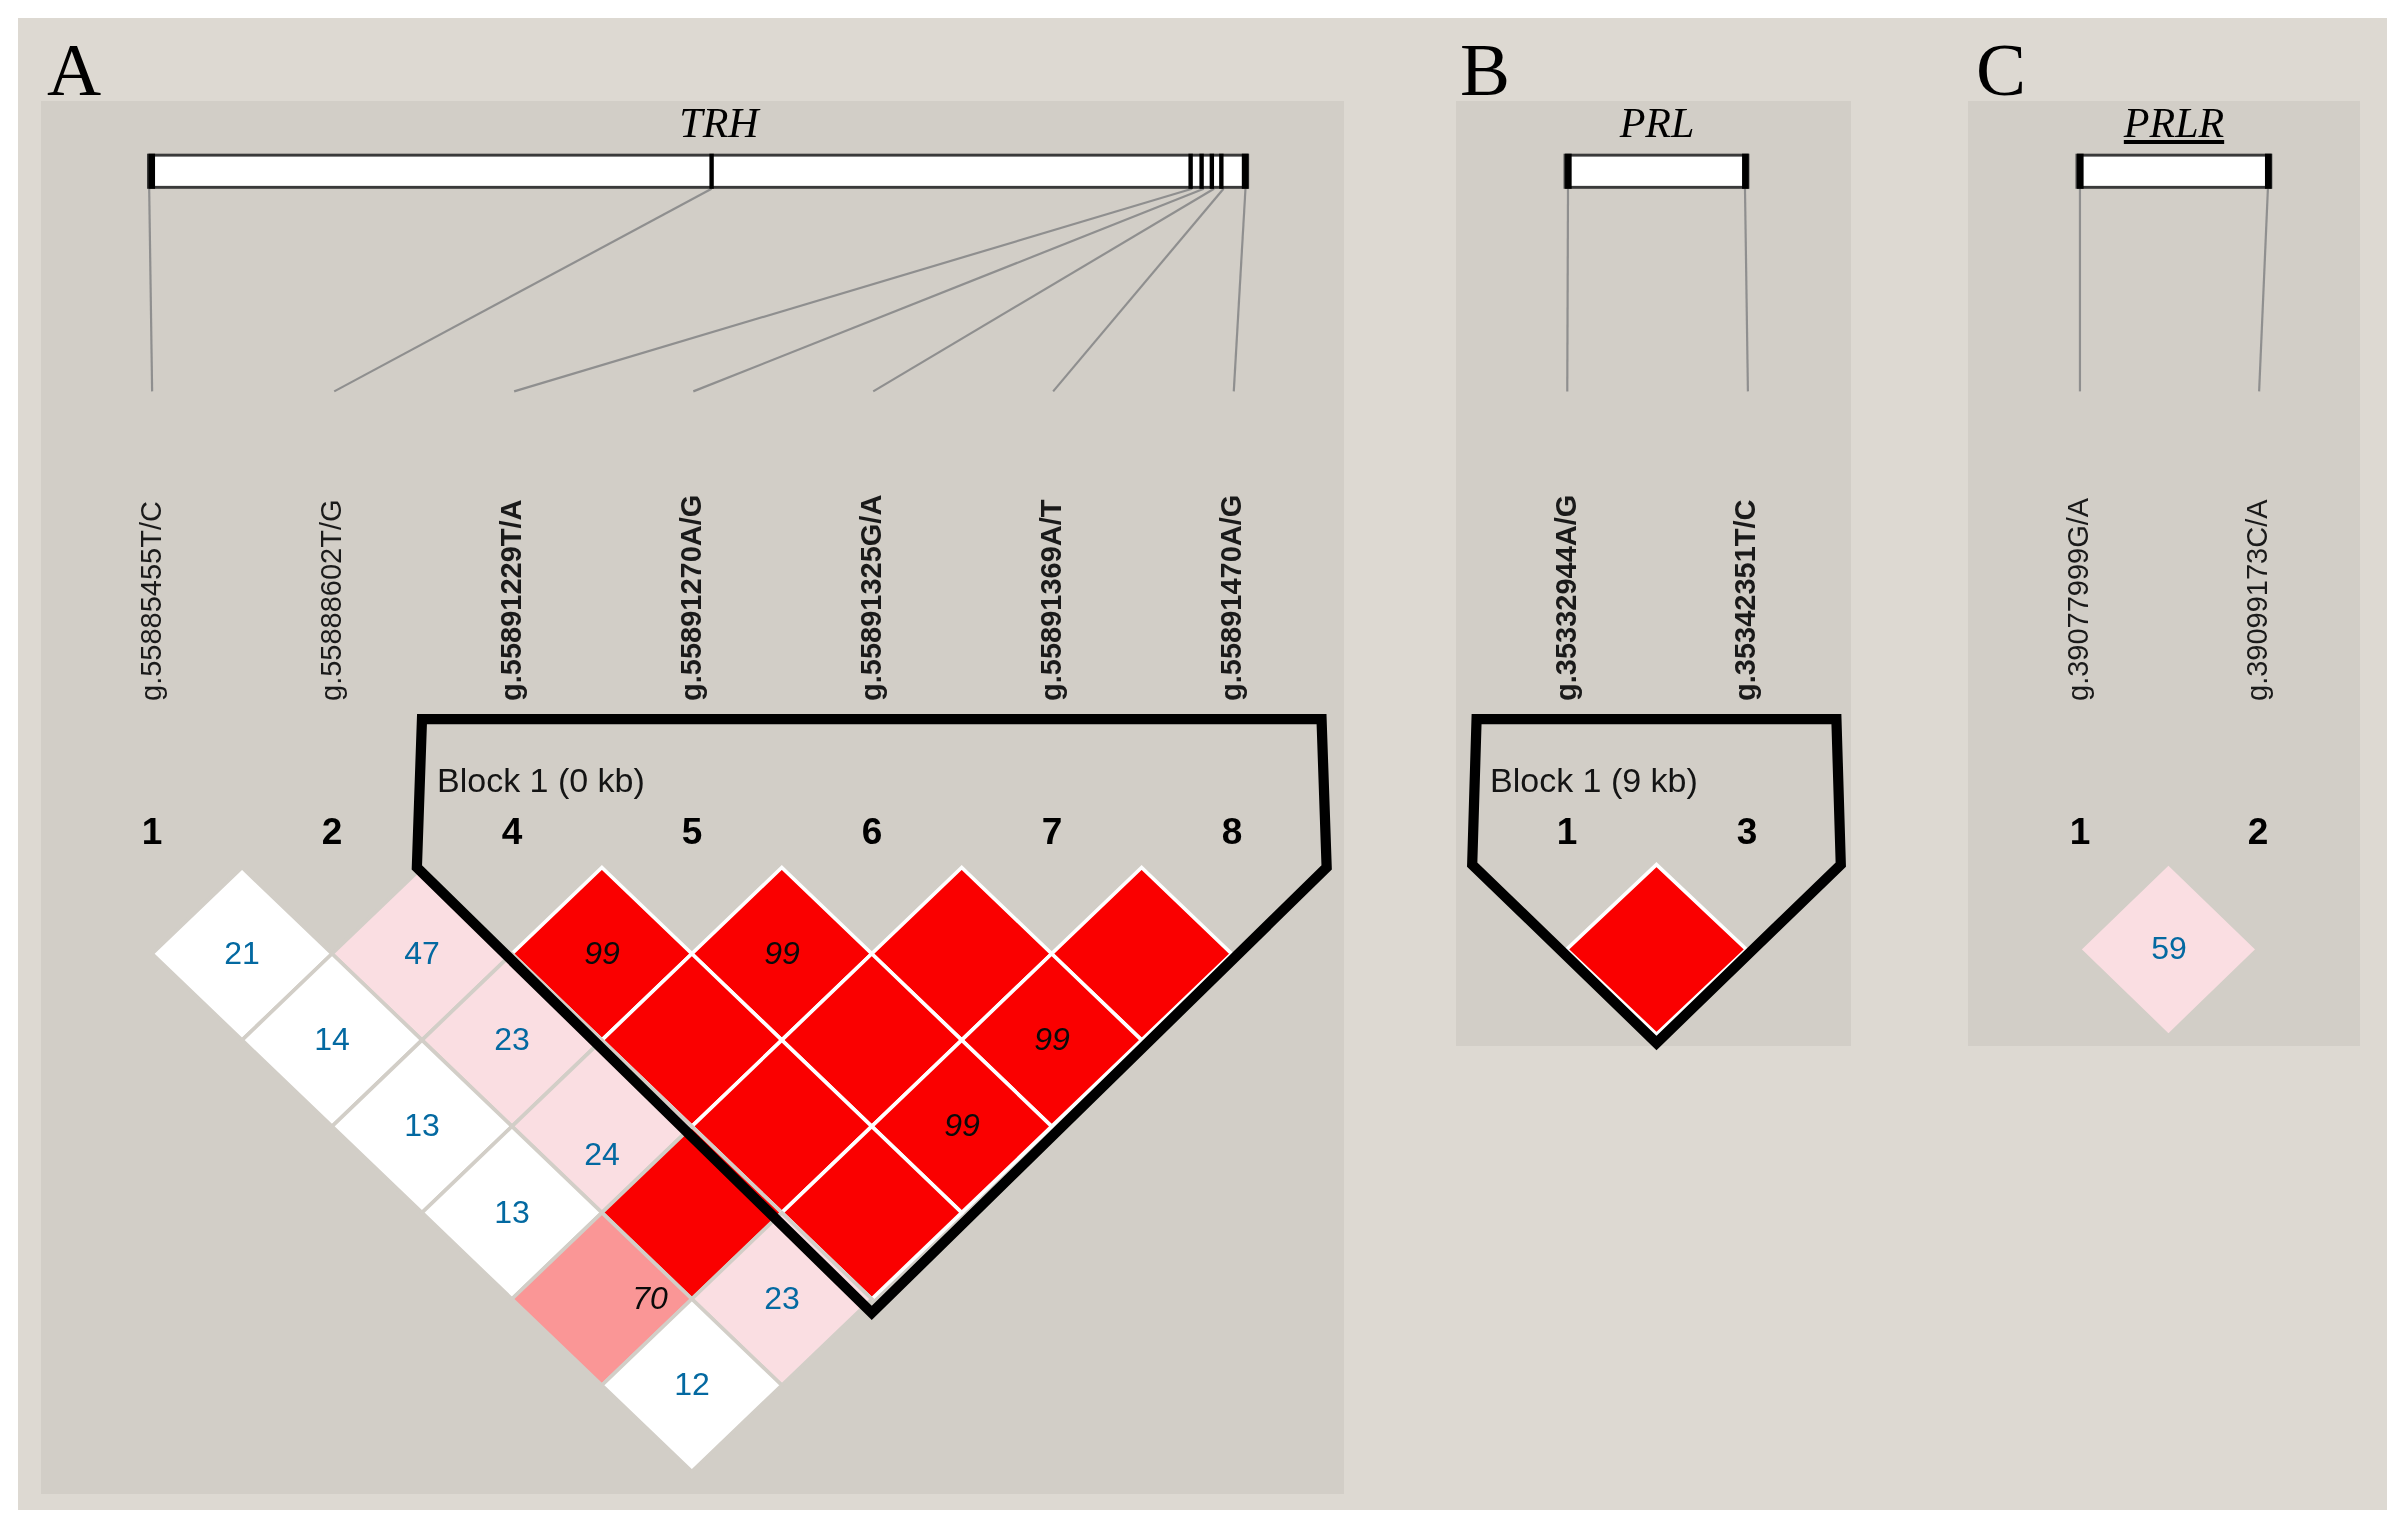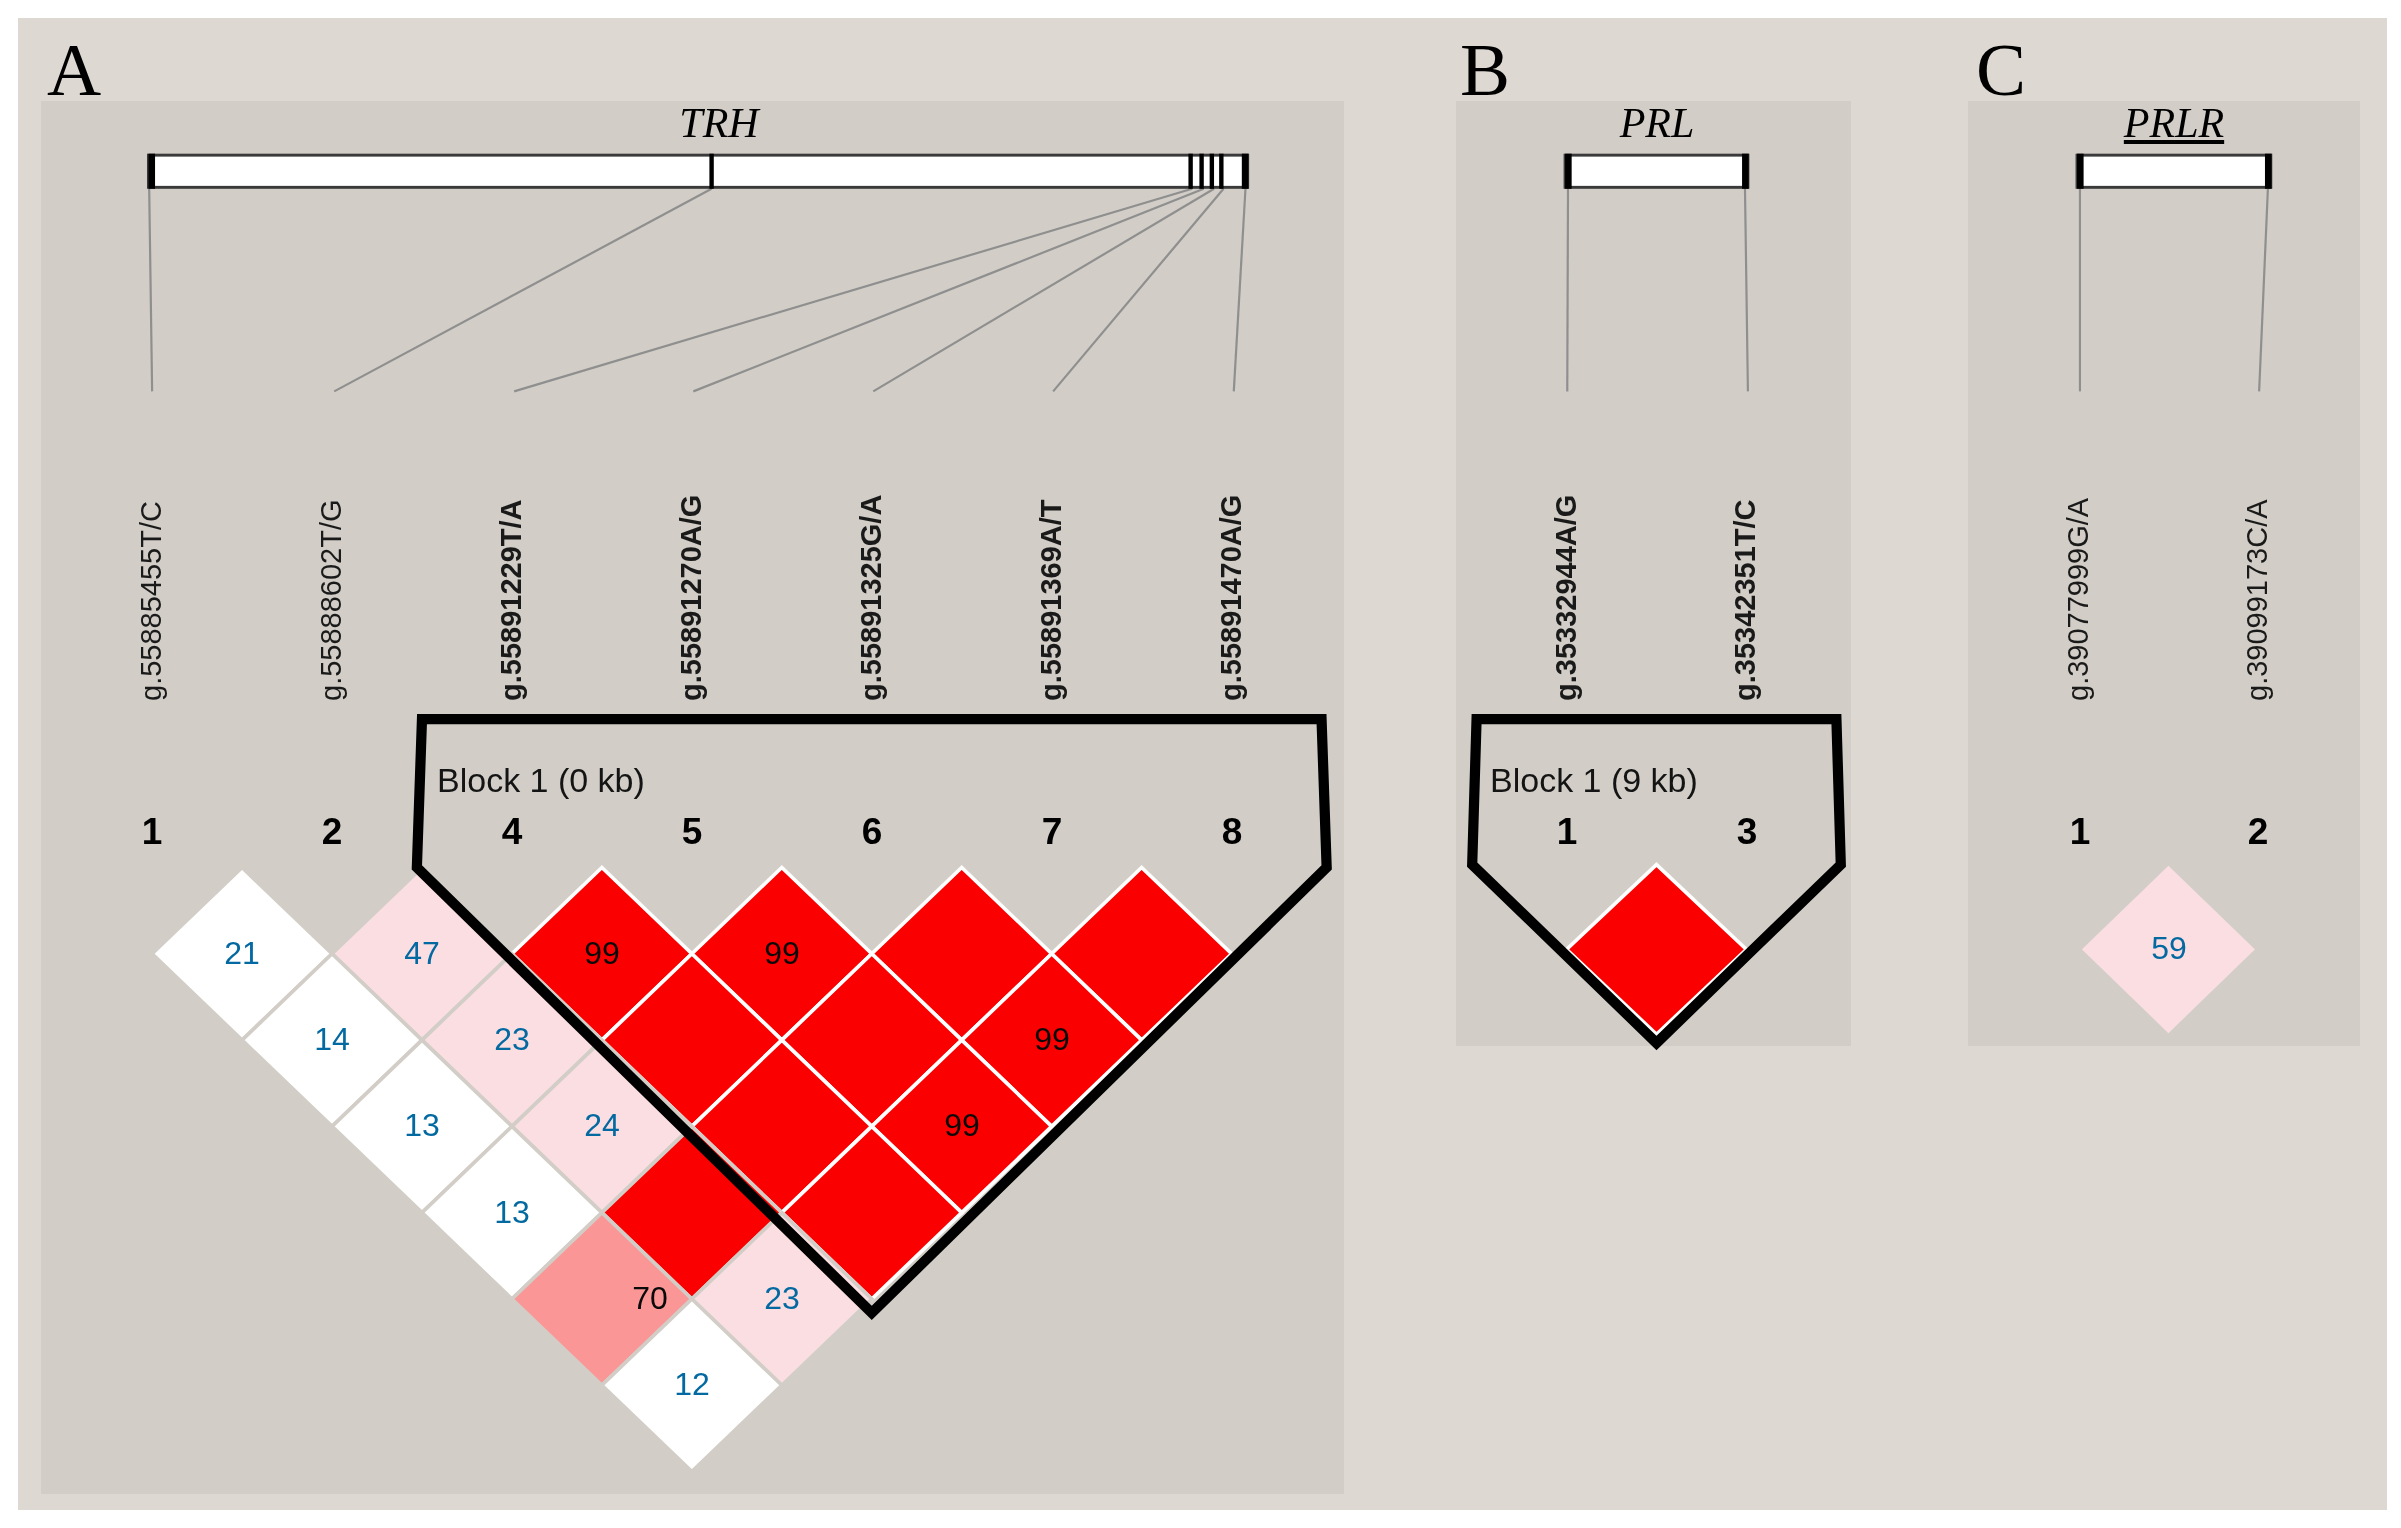--- a/index.html
+++ b/index.html
@@ -17,21 +17,21 @@
              font-style:italic;font-size:42px;line-height:1;color:#000;transform:translateX(-50%);}
   #gene-a{left:719px;} #gene-b{left:1657px;} #gene-c{left:2174px;text-decoration:underline;}
   .block-label{position:absolute;font-size:34px;line-height:1.1;color:#141414;letter-spacing:0px;}
   #block-a{left:437px;top:762px;text-align:center;} #block-b{left:1490px;top:762px;}
   #shapes{position:absolute;left:0;top:0;pointer-events:none;}
   .snp-label{position:absolute;font-size:29px;line-height:34px;white-space:nowrap;color:#1a1a1a;
              transform:rotate(-90deg);transform-origin:0 0;}
   .snp-label.bold{font-weight:bold;}
   .snp-num{position:absolute;font-size:37px;font-weight:bold;color:#000;transform:translateX(-50%);line-height:1;}
   .ld-value{position:absolute;font-size:32px;line-height:1;transform:translate(-50%,-52%);}
-  .ld-value.gray{color:#0369a1;} .ld-value.black{color:#0A0A0A;}
+  .ld-value.gray{color:#0369a1;} .ld-value.black{color:#0A0A0A;font-style:italic;}
 </style>
 </head>
 <body>
 
 <div id="figure">
   <div class="outer-bg"></div>
 
   <section class="panel panel-a"></section>
   <section class="panel panel-b"></section>
   <section class="panel panel-c"></section>
@@ -102,21 +102,21 @@
 
   <div id="text-layer">
       <span class="ld-value gray" style="left: 242px; top: 954px;">21</span>
       <span class="ld-value gray" style="left: 422px; top: 954px;">47</span>
       <span class="ld-value black" style="left: 602px; top: 954px;">99</span>
       <span class="ld-value black" style="left: 782px; top: 954px;">99</span>
       <span class="ld-value gray" style="left: 332px; top: 1040px;">14</span>
       <span class="ld-value gray" style="left: 512px; top: 1040px;">23</span>
       <span class="ld-value black" style="left: 1052px; top: 1040px;">99</span>
       <span class="ld-value gray" style="left: 422px; top: 1126px;">13</span>
-      <span class="ld-value gray" style="left: 602px; top: 1126px;">24</span>
+      <span class="ld-value gray" style="left: 602px; top: 1155px;">24</span>
       <span class="ld-value black" style="left: 962px; top: 1126px;">99</span>
       <span class="ld-value gray" style="left: 512px; top: 1213px;">13</span>
       <span class="ld-value black" style="left: 602px; top: 1299px; margin-left: 48px;">70</span>
       <span class="ld-value gray" style="left: 782px; top: 1299px;">23</span>
       <span class="ld-value gray" style="left: 692px; top: 1385px;">12</span>
       <span class="snp-num" style="left: 152px; top: 813px;">1</span>
       <span class="snp-label" style="left: 134px; top: 701px;">g.55885455T/C</span>
       <span class="snp-num" style="left: 332px; top: 813px;">2</span>
       <span class="snp-label" style="left: 314px; top: 701px;">g.55888602T/G</span>
       <span class="snp-num" style="left: 512px; top: 813px;">4</span>

